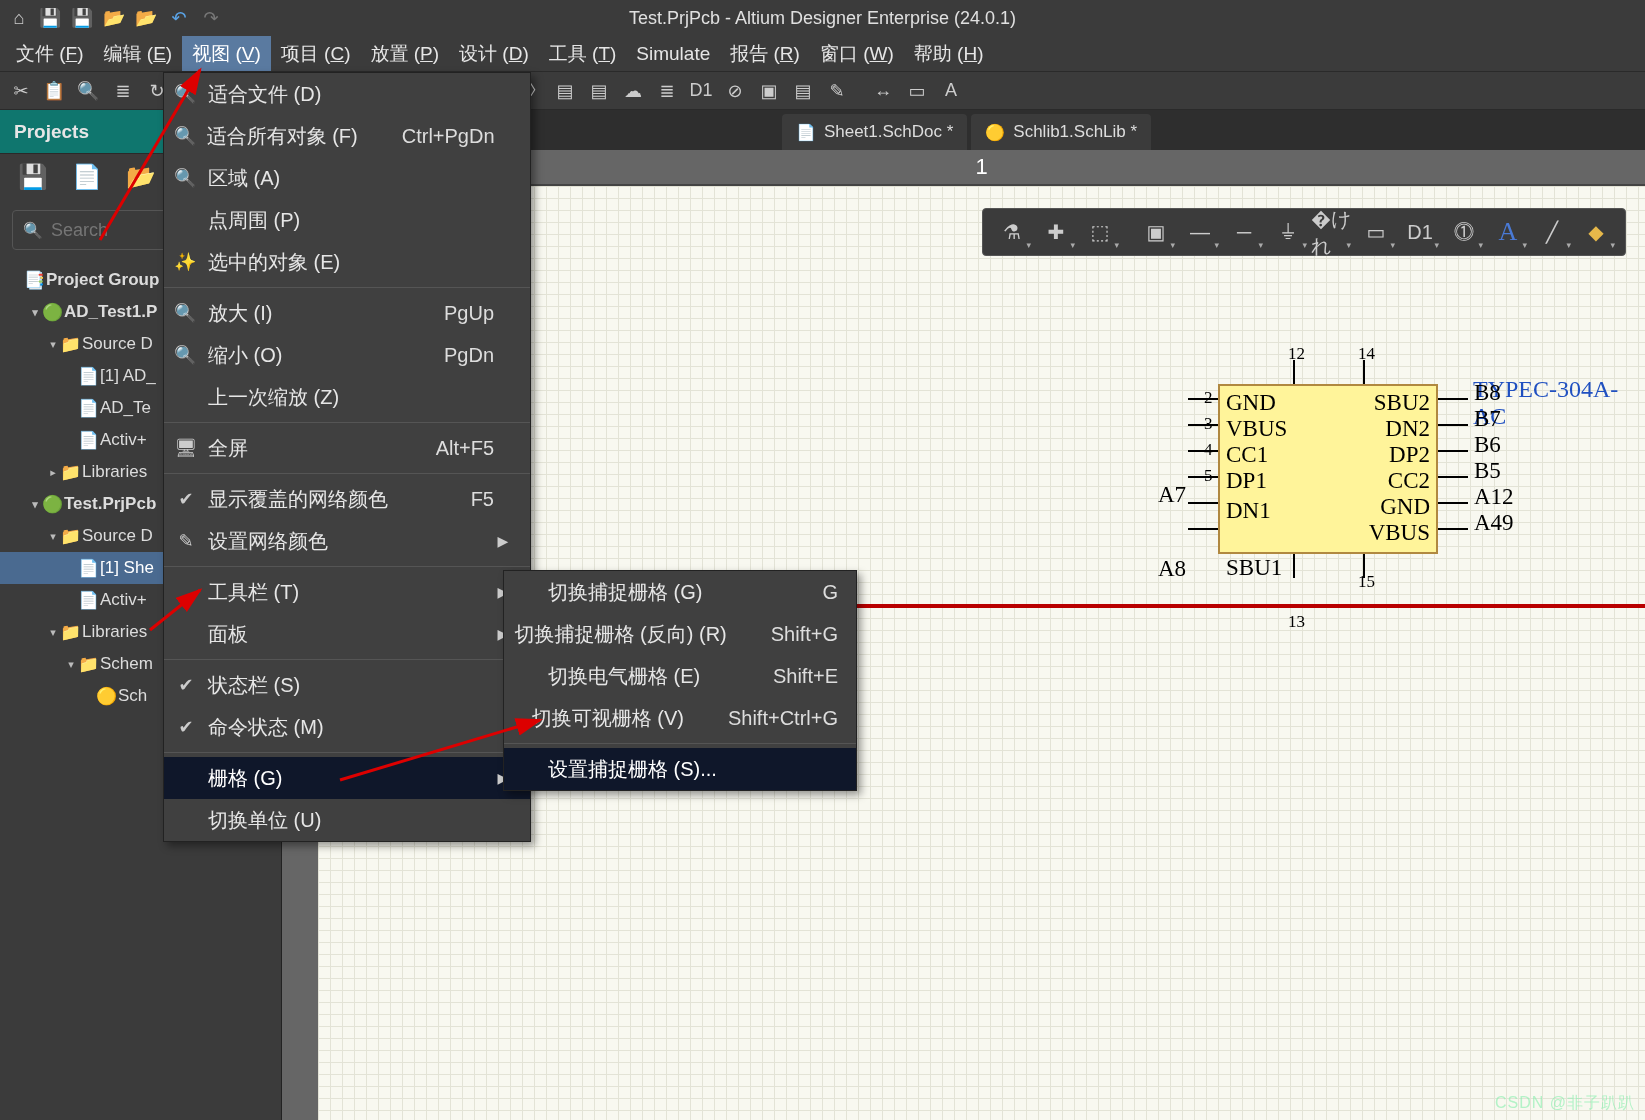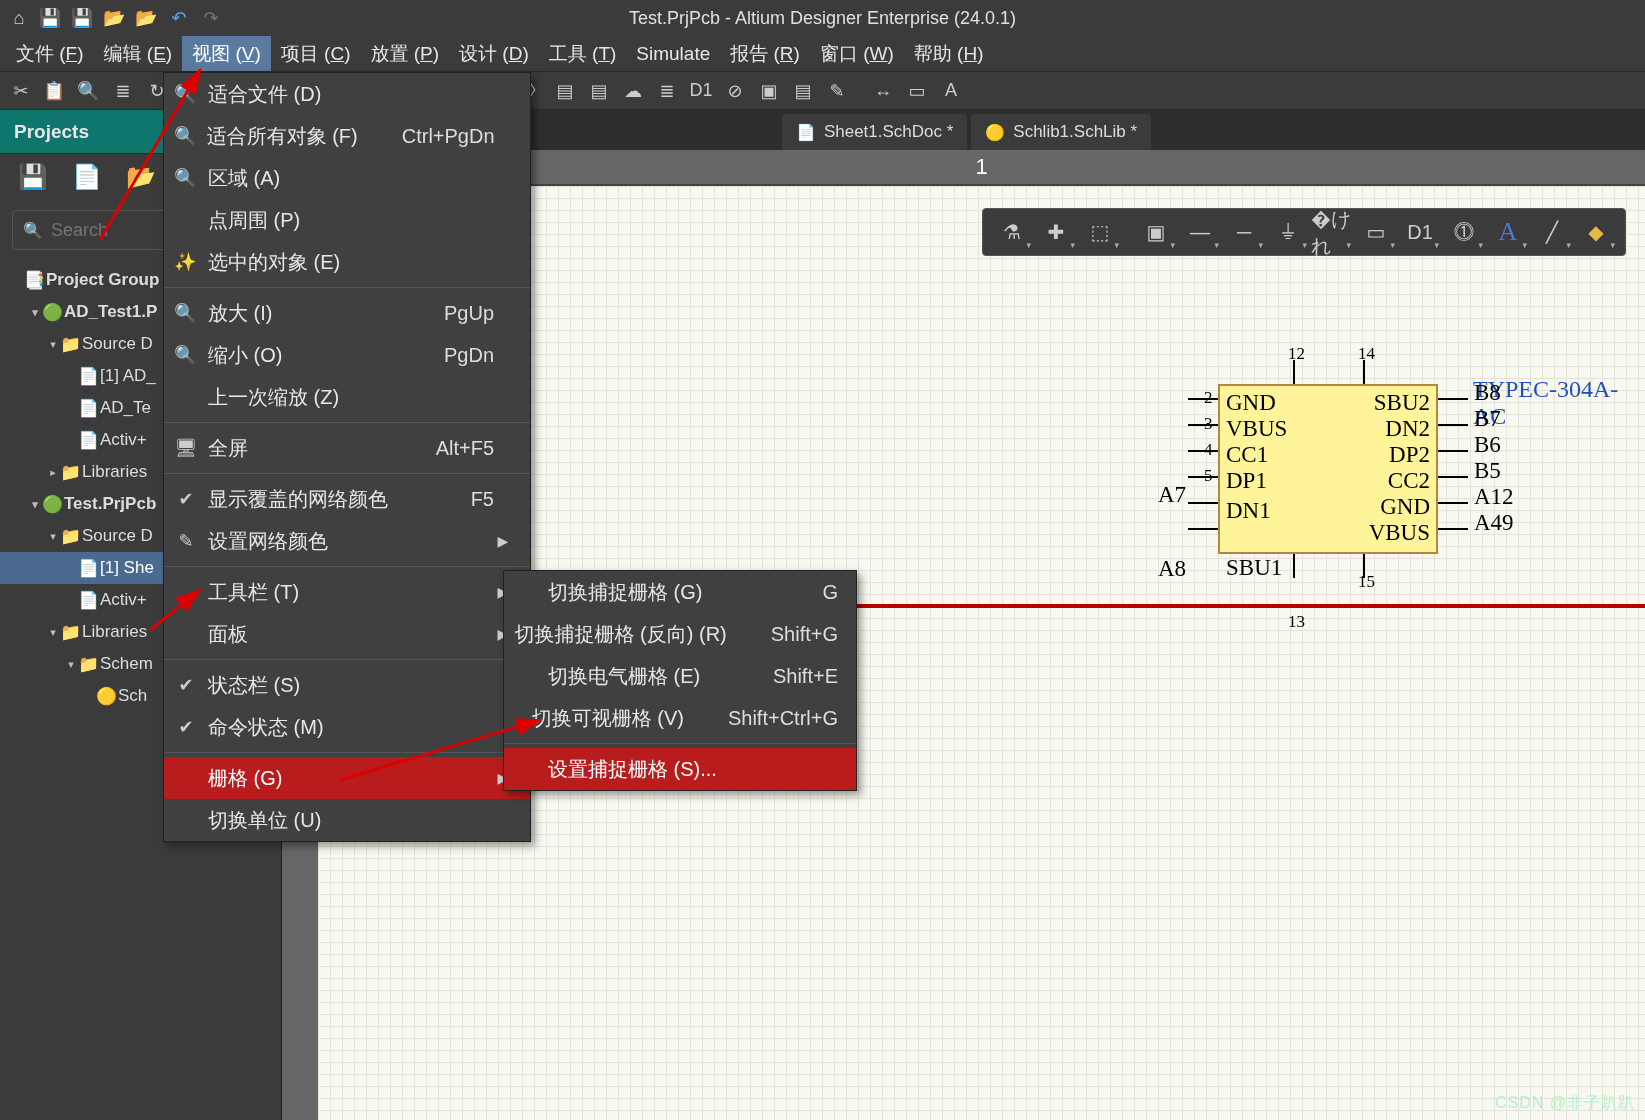--- a/index.html
+++ b/index.html
@@ -66,21 +66,21 @@
   .ft .ico { width:42px; height:40px; font-size:20px; color:#ccc; position:relative; }
   .ft .ico .dd { position:absolute; right:2px; bottom:2px; font-size:9px; color:#aaa; }
 
   
   .menu { position:absolute; background:#404040; border:1px solid #222; color:#e6e6e6; font-size:20px; box-shadow: 4px 4px 8px rgba(0,0,0,.4); z-index:100; }
   .menu .mrow { display:flex; align-items:center; height:42px; padding: 0 18px 0 0; }
   .menu .mrow .micon { width:44px; display:flex; align-items:center; justify-content:center; font-size:18px; color:#ccc; }
   .menu .mrow .mlabel { flex:1; white-space:nowrap; padding-right: 24px; }
   .menu .mrow .mshort { color:#ddd; white-space:nowrap; padding-left: 20px; }
   .menu .mrow .marrow { width:18px; text-align:center; font-size:14px; color:#ccc; }
-  .menu .mrow.sel { background:#b91c1c; color:#fff; }
+  .menu .mrow.sel { background:#0f172a; color:#fff; }
   .menu .msep { height:1px; background:#555; margin: 4px 0; }
 
   
   .arrow { position:absolute; z-index:200; pointer-events:none; }
 
   .watermark { position:absolute; right: 10px; bottom: 6px; color:#86efac; font-size:16px; opacity:.6; letter-spacing:1px; }
 </style>
 </head>
 <body>
 

